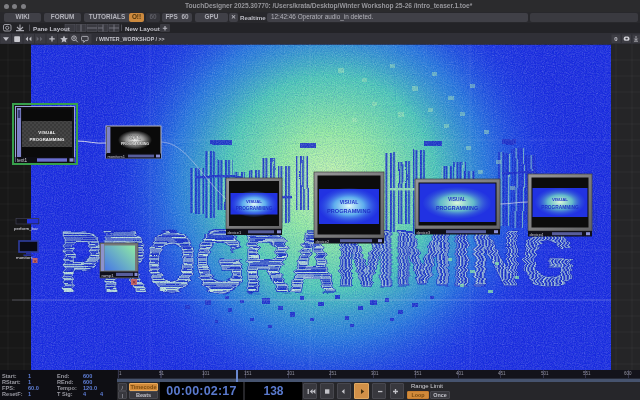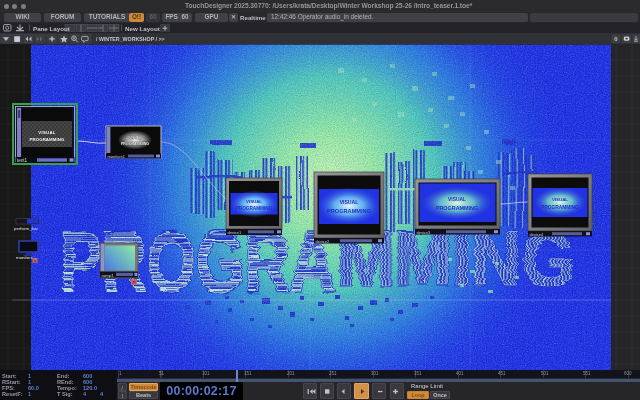--- a/index.html
+++ b/index.html
@@ -463,20 +463,21 @@
       <div class="flab" style="left:57px;top:21.4px;">T Sig:</div>
         <div class="fval" style="left:83px;top:21.4px;">4</div>
       <div class="fval" style="left:100px;top:21.4px;">4</div>
     </div>
 
     <div class="tbtn" style="left:117.5px;top:12.5px;width:9.5px;height:8px;color:#b0b0b8;font-size:5.5px;text-align:center;line-height:8px;">/</div>
     <div class="tbtn" style="left:117.5px;top:21px;width:9.5px;height:8px;color:#b0b0b8;font-size:5.5px;text-align:center;line-height:8px;">I</div>
     <div class="tbtn" style="left:129px;top:12.5px;width:29px;height:8px;background:#d18a3a;border-color:#e8a858;color:#7c4c10;font-size:5.6px;font-weight:bold;text-align:center;line-height:7.5px;">Timecode</div>
     <div class="tbtn" style="left:129px;top:21px;width:29px;height:8px;color:#c2c2ca;font-size:5.6px;font-weight:bold;text-align:center;line-height:7.5px;">Beats</div>
     <div id="tc-disp">00:00:02:17</div>
+    <div id="fr-disp">138</div>
 
     <div class="tbtn" style="left:303px;top:12.5px;width:14px;height:16.5px;"></div>
     <div class="tbtn" style="left:320px;top:12.5px;width:14px;height:16.5px;"></div>
     <div class="tbtn" style="left:337px;top:12.5px;width:14px;height:16.5px;"></div>
     <div class="tbtn" style="left:354px;top:12.5px;width:15px;height:16.5px;background:#d19048;border-color:#e0a860;"></div>
     <div class="tbtn" style="left:372px;top:12.5px;width:14px;height:16.5px;"></div>
     <div class="tbtn" style="left:390px;top:12.5px;width:14px;height:16.5px;"></div>
     <svg class="abs" style="left:303px;top:12.5px;" width="102" height="17" viewBox="0 0 102 17">
       <g fill="#c2c2c8">
         <rect x="4.6" y="6" width="1.2" height="5"></rect>

